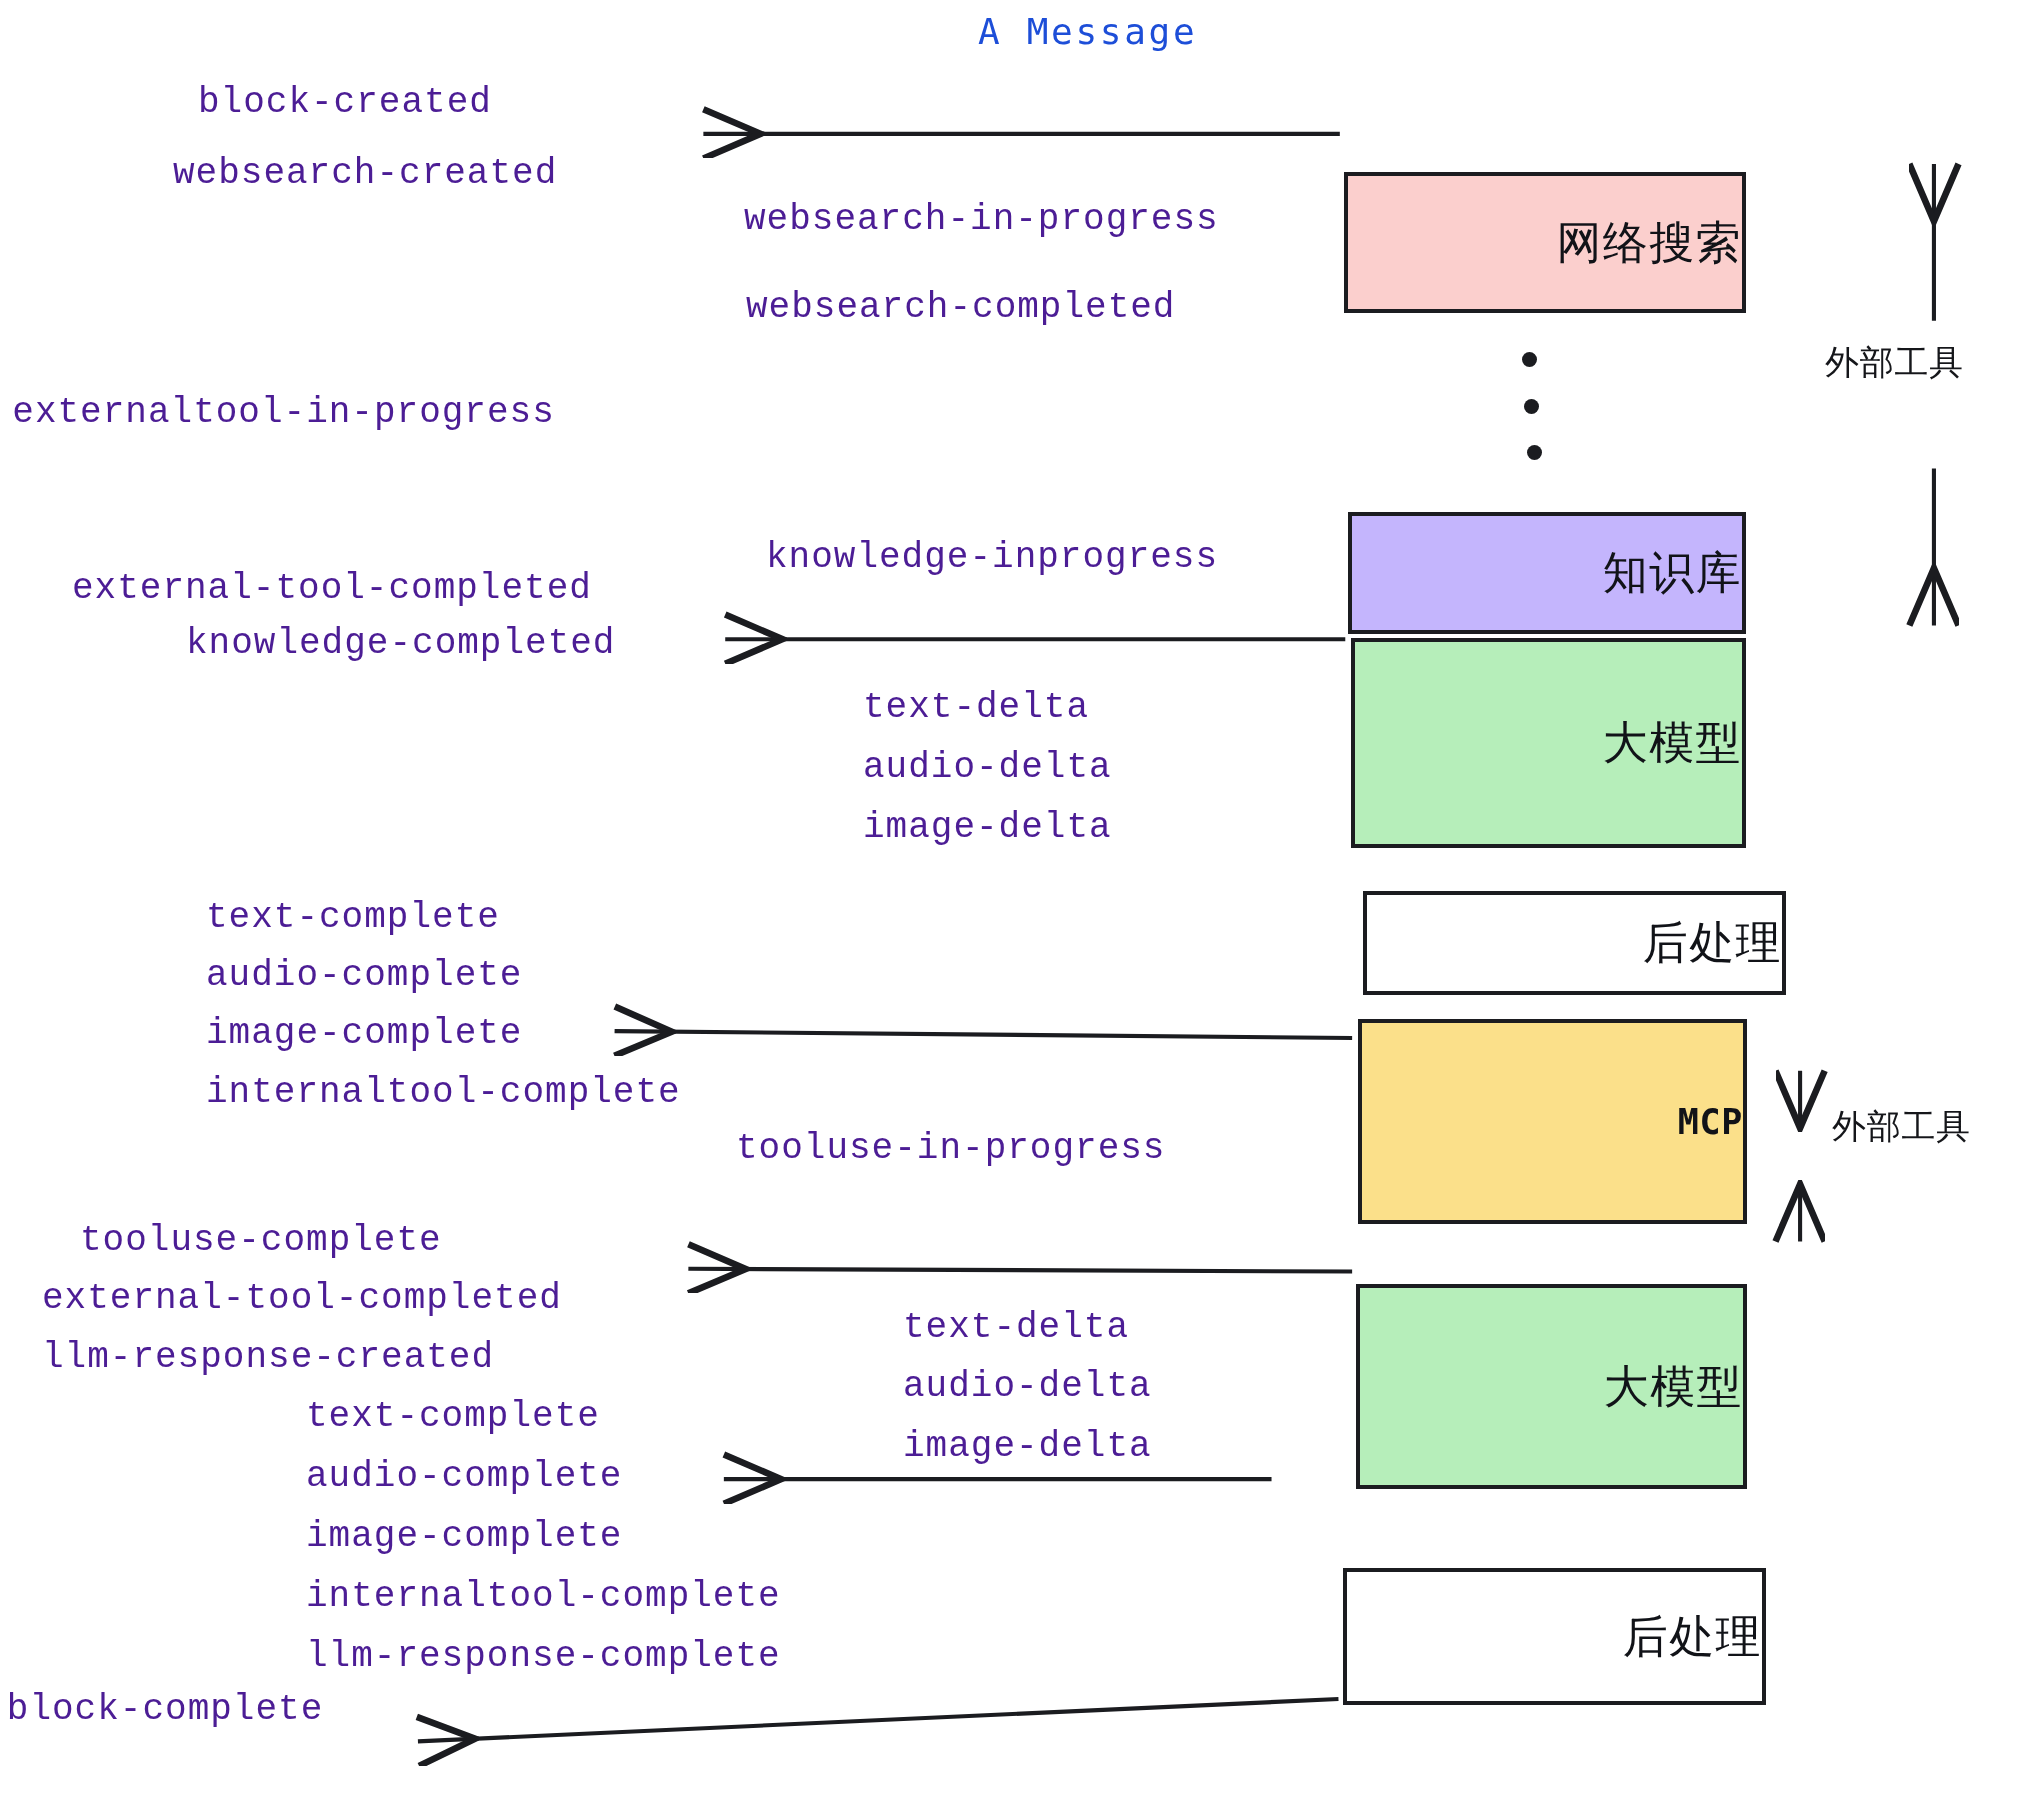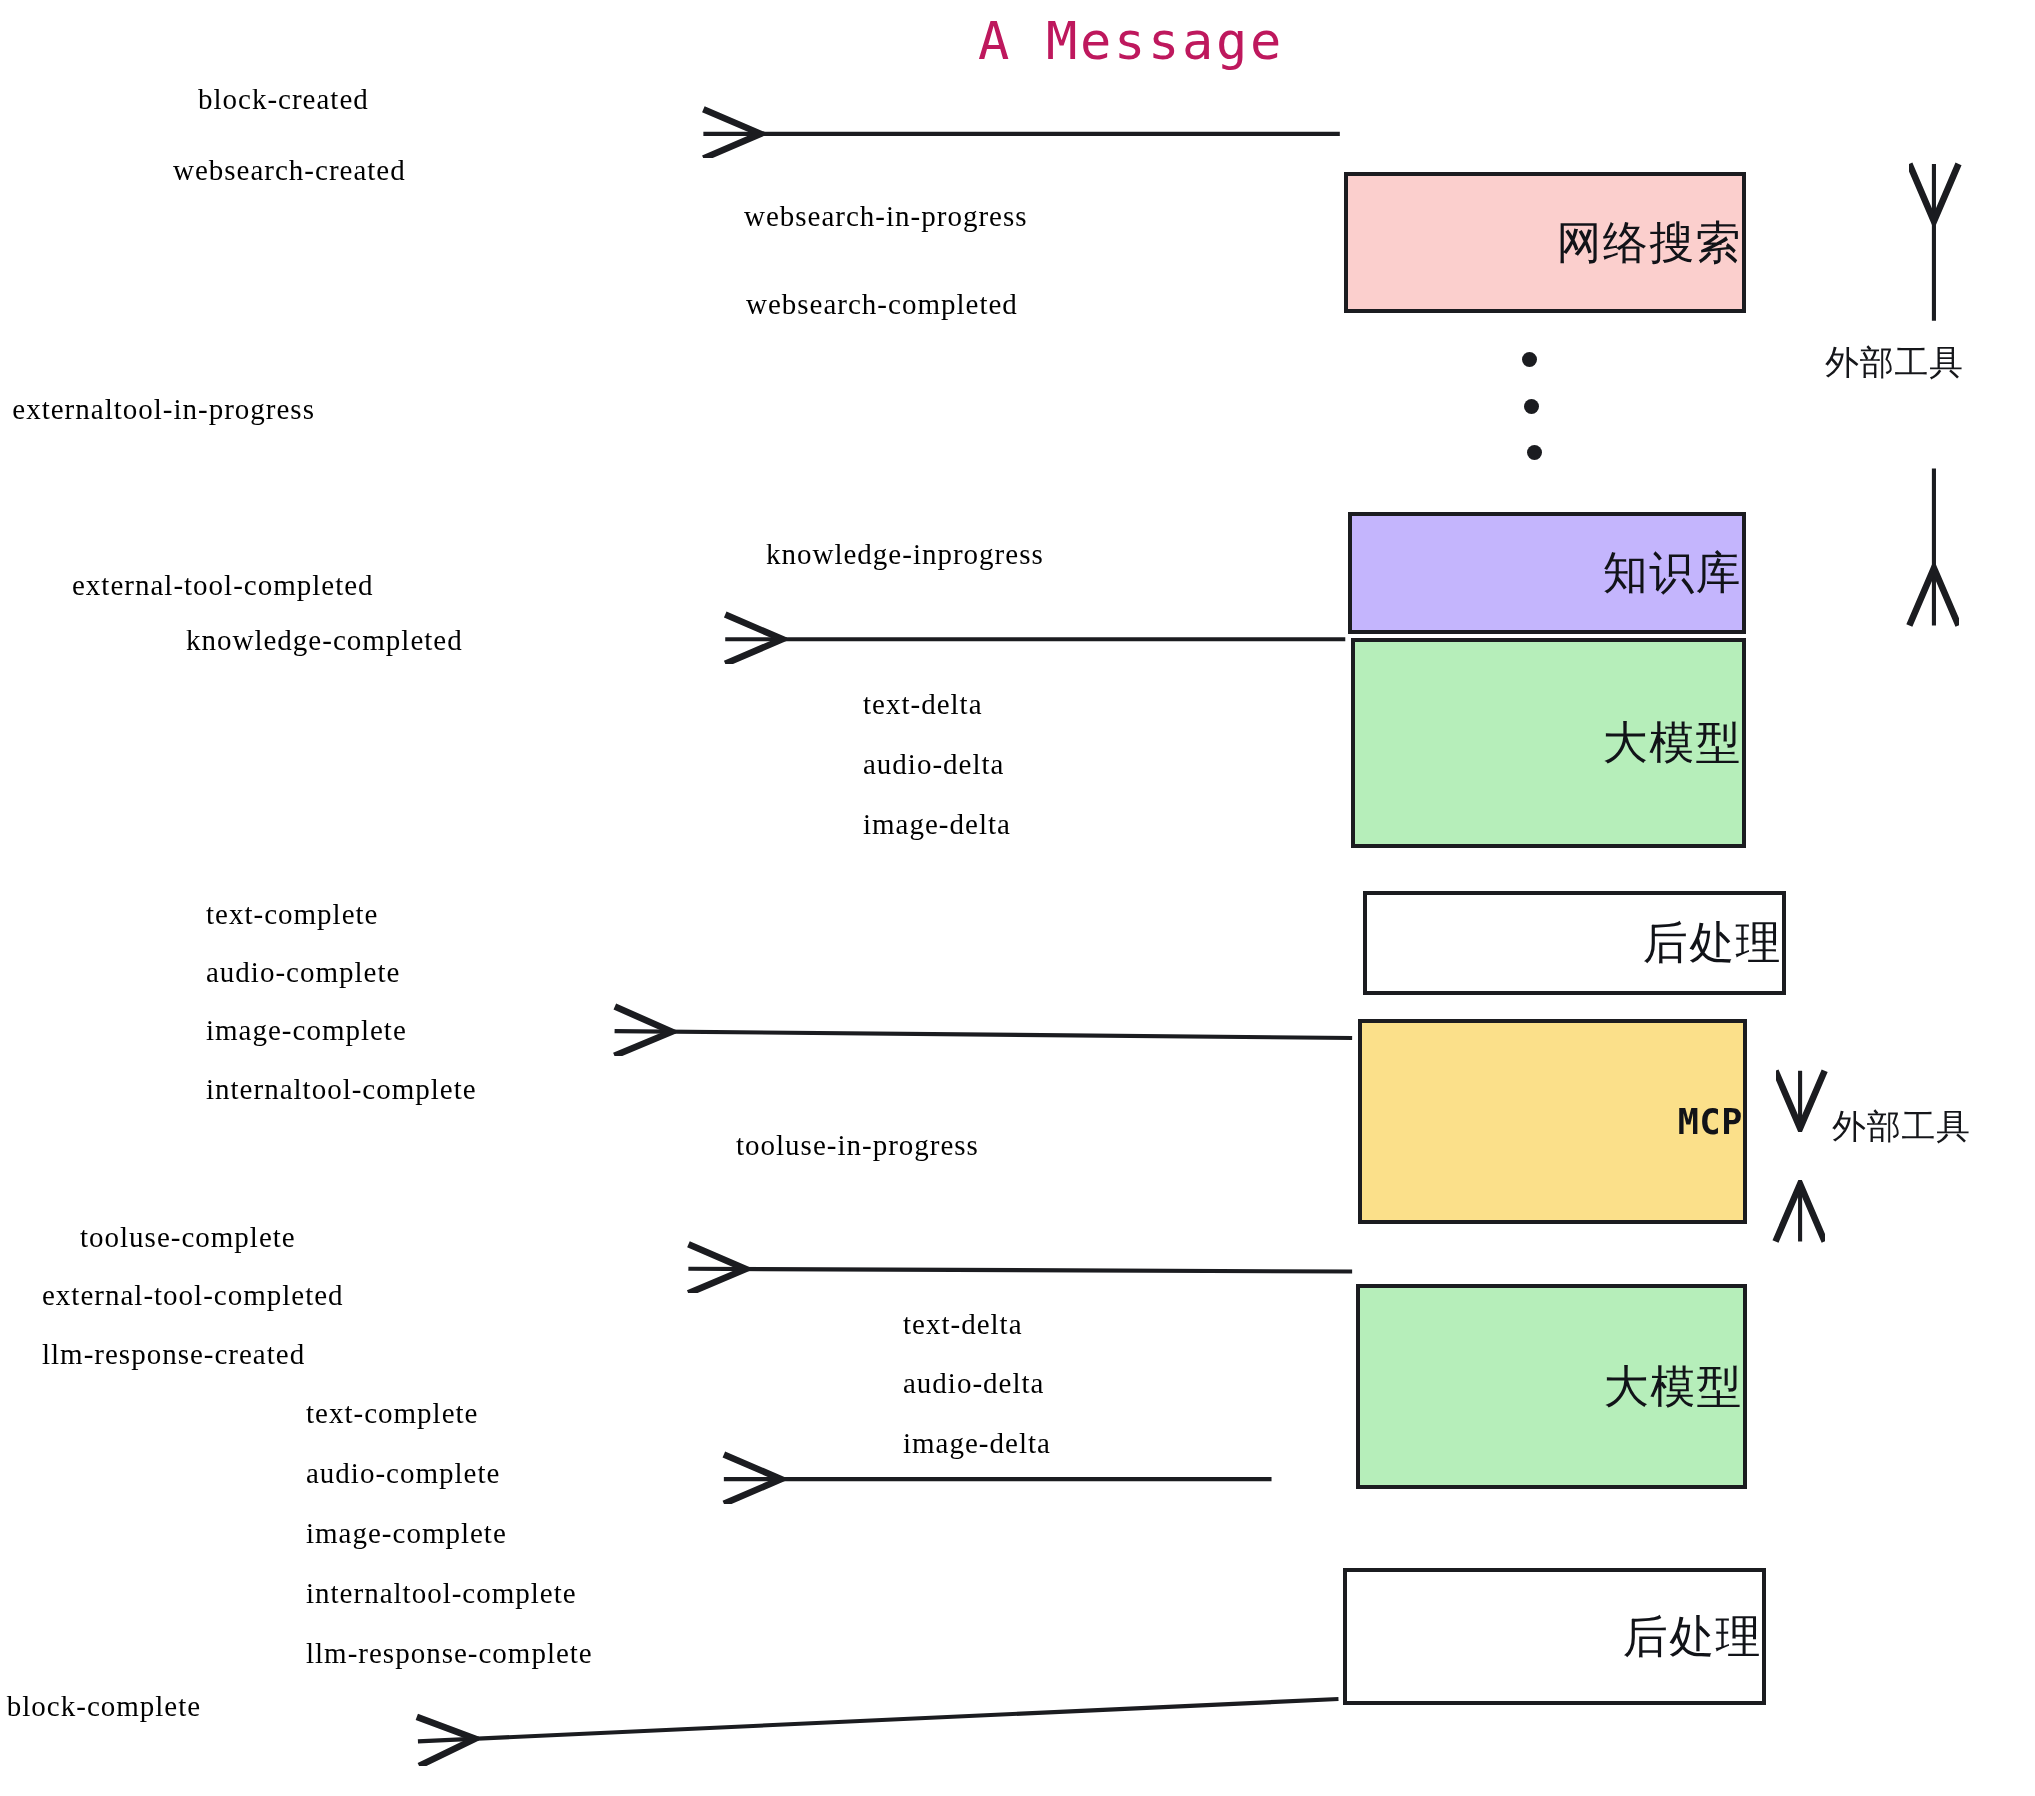--- a/index.html
+++ b/index.html
@@ -1,26 +1,26 @@
 <!DOCTYPE html>
 <html style="font-size:11px"><head>
 <meta charset="utf-8">
 <style>
   html,body{margin:0;padding:0;background:#ffffff;}
   body{width:2035px;height:1796px;overflow:hidden;
        font-family:"DejaVu Sans Mono",monospace;}
   #stage{position:relative;width:2035px;height:1796px;background:#fff;}
   svg.layer{position:absolute;left:0;top:0;width:2035px;height:1796px;}
 
-  .evt{position:absolute;white-space:pre;color:#000000;
-       font-family:Liberation Serif, serif;
-       font-size:29px;letter-spacing:1px;line-height:1;}
-  .title{position:absolute;white-space:pre;color:#be185d;
+  .evt{position:absolute;white-space:pre;color:#4c1d95;
+       font-family:Liberation Mono, monospace;
+       font-size:36px;letter-spacing:1px;line-height:1;}
+  .title{position:absolute;white-space:pre;color:#1d4ed8;
        font-family:"DejaVu Sans Mono","Liberation Mono",monospace;
-       font-size:52px;letter-spacing:2.7px;}
+       font-size:36px;letter-spacing:2.7px;}
 
   .box{position:absolute;box-sizing:border-box;border:4.1px solid #1b1c20;
        display:flex;align-items:center;justify-content:flex-end;}
   .box .bxlabel{font-family:"DejaVu Sans","Liberation Sans",sans-serif;
        font-size:45px;color:#111318;letter-spacing:1.4px;}
   .box.mcpbox .bxlabel{font-family:"DejaVu Sans Mono","Liberation Mono",monospace;
        font-size:35px;font-weight:bold;letter-spacing:0.7px;}
 
   .sidelabel{position:absolute;white-space:pre;color:#15161a;
        font-family:Liberation Serif, serif;

